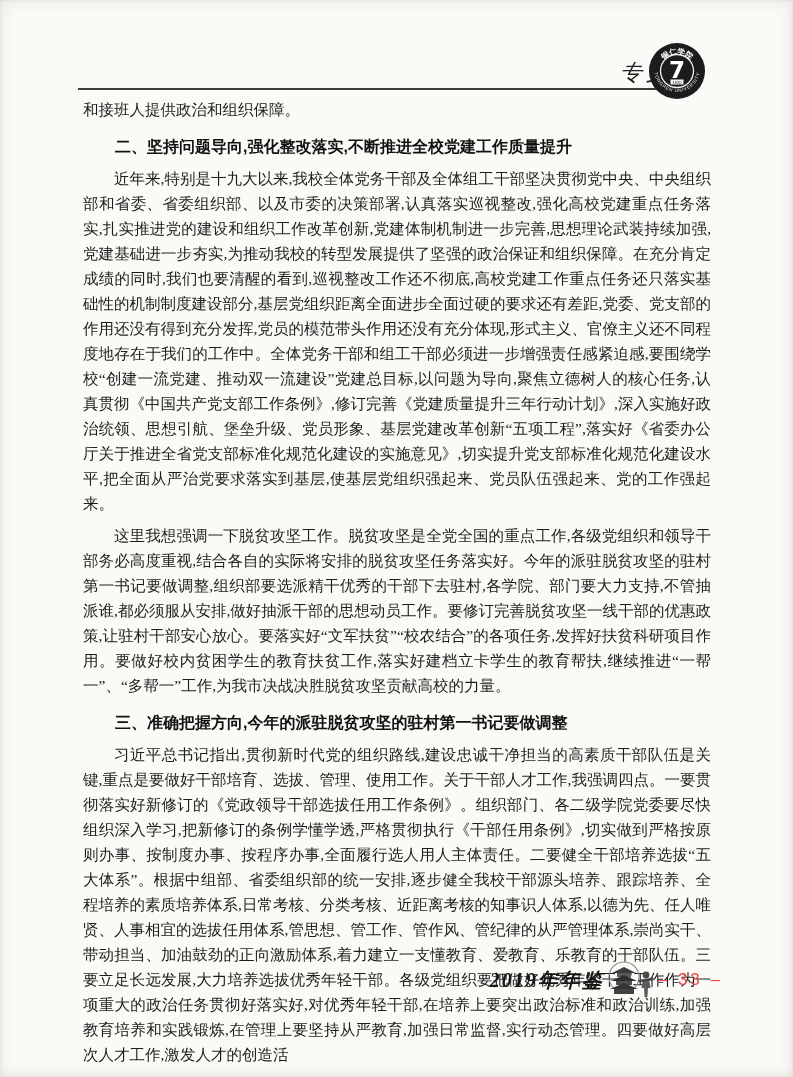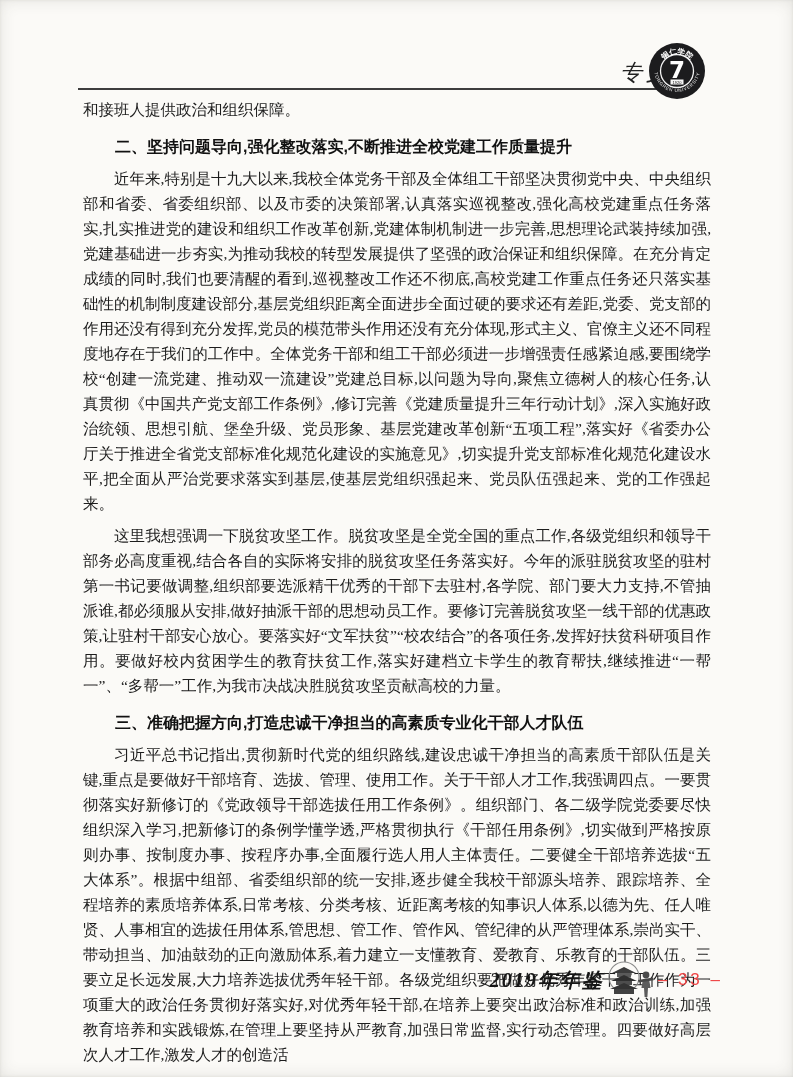--- a/index.html
+++ b/index.html
@@ -81,21 +81,21 @@
     <text x="29" y="36" font-size="23" font-weight="bold" fill="#ffffff" text-anchor="middle" font-family="DejaVu Sans, sans-serif">7</text>
     <rect x="22.5" y="37.5" width="13" height="5" fill="#f5f5f5"></rect>
     <text x="29" y="41.6" font-size="4" fill="#111111" text-anchor="middle" font-family="Liberation Sans, sans-serif">1920</text>
   </svg>
 
   <main class="doc-body">
     <p class="no-indent">和接班人提供政治和组织保障。</p>
     <h3>二、坚持问题导向,强化整改落实,不断推进全校党建工作质量提升</h3>
     <p>近年来,特别是十九大以来,我校全体党务干部及全体组工干部坚决贯彻党中央、中央组织部和省委、省委组织部、以及市委的决策部署,认真落实巡视整改,强化高校党建重点任务落实,扎实推进党的建设和组织工作改革创新,党建体制机制进一步完善,思想理论武装持续加强,党建基础进一步夯实,为推动我校的转型发展提供了坚强的政治保证和组织保障。在充分肯定成绩的同时,我们也要清醒的看到,巡视整改工作还不彻底,高校党建工作重点任务还只落实基础性的机制制度建设部分,基层党组织距离全面进步全面过硬的要求还有差距,党委、党支部的作用还没有得到充分发挥,党员的模范带头作用还没有充分体现,形式主义、官僚主义还不同程度地存在于我们的工作中。全体党务干部和组工干部必须进一步增强责任感紧迫感,要围绕学校“创建一流党建、推动双一流建设”党建总目标,以问题为导向,聚焦立德树人的核心任务,认真贯彻《中国共产党支部工作条例》,修订完善《党建质量提升三年行动计划》,深入实施好政治统领、思想引航、堡垒升级、党员形象、基层党建改革创新“五项工程”,落实好《省委办公厅关于推进全省党支部标准化规范化建设的实施意见》,切实提升党支部标准化规范化建设水平,把全面从严治党要求落实到基层,使基层党组织强起来、党员队伍强起来、党的工作强起来。</p>
     <p>这里我想强调一下脱贫攻坚工作。脱贫攻坚是全党全国的重点工作,各级党组织和领导干部务必高度重视,结合各自的实际将安排的脱贫攻坚任务落实好。今年的派驻脱贫攻坚的驻村第一书记要做调整,组织部要选派精干优秀的干部下去驻村,各学院、部门要大力支持,不管抽派谁,都必须服从安排,做好抽派干部的思想动员工作。要修订完善脱贫攻坚一线干部的优惠政策,让驻村干部安心放心。要落实好“文军扶贫”“校农结合”的各项任务,发挥好扶贫科研项目作用。要做好校内贫困学生的教育扶贫工作,落实好建档立卡学生的教育帮扶,继续推进“一帮一”、“多帮一”工作,为我市决战决胜脱贫攻坚贡献高校的力量。</p>
-    <h3>三、准确把握方向,打造忠诚干净担当的高素质专业化干部人才队伍</h3>
+    <h3>三、准确把握方向,今年的派驻脱贫攻坚的驻村第一书记要做调整</h3>
     <p>习近平总书记指出,贯彻新时代党的组织路线,建设忠诚干净担当的高素质干部队伍是关键,重点是要做好干部培育、选拔、管理、使用工作。关于干部人才工作,我强调四点。一要贯彻落实好新修订的《党政领导干部选拔任用工作条例》。组织部门、各二级学院党委要尽快组织深入学习,把新修订的条例学懂学透,严格贯彻执行《干部任用条例》,切实做到严格按原则办事、按制度办事、按程序办事,全面履行选人用人主体责任。二要健全干部培养选拔“五大体系”。根据中组部、省委组织部的统一安排,逐步健全我校干部源头培养、跟踪培养、全程培养的素质培养体系,日常考核、分类考核、近距离考核的知事识人体系,以德为先、任人唯贤、人事相宜的选拔任用体系,管思想、管工作、管作风、管纪律的从严管理体系,崇尚实干、带动担当、加油鼓劲的正向激励体系,着力建立一支懂教育、爱教育、乐教育的干部队伍。三要立足长远发展,大力培养选拔优秀年轻干部。各级党组织要把做好优秀年轻干部工作作为一项重大的政治任务贯彻好落实好,对优秀年轻干部,在培养上要突出政治标准和政治训练,加强教育培养和实践锻炼,在管理上要坚持从严教育,加强日常监督,实行动态管理。四要做好高层次人才工作,激发人才的创造活</p>
   </main>
 
   <div class="footer">
     <span class="yearbook-label">2019年年鉴</span>
     <svg width="54" height="40" viewBox="0 0 54 40">
       <circle cx="20" cy="17" r="15" fill="none" stroke="#8a8a8a" stroke-width="1.1"></circle>
       <path d="M8 13 L20 7 L32 13 Z" fill="#3c3c3c"></path>
       <rect x="13" y="13" width="14" height="4" fill="#5a5a5a"></rect>
       <path d="M7 21 L20 15 L33 21 Z" fill="#2f2f2f"></path>

